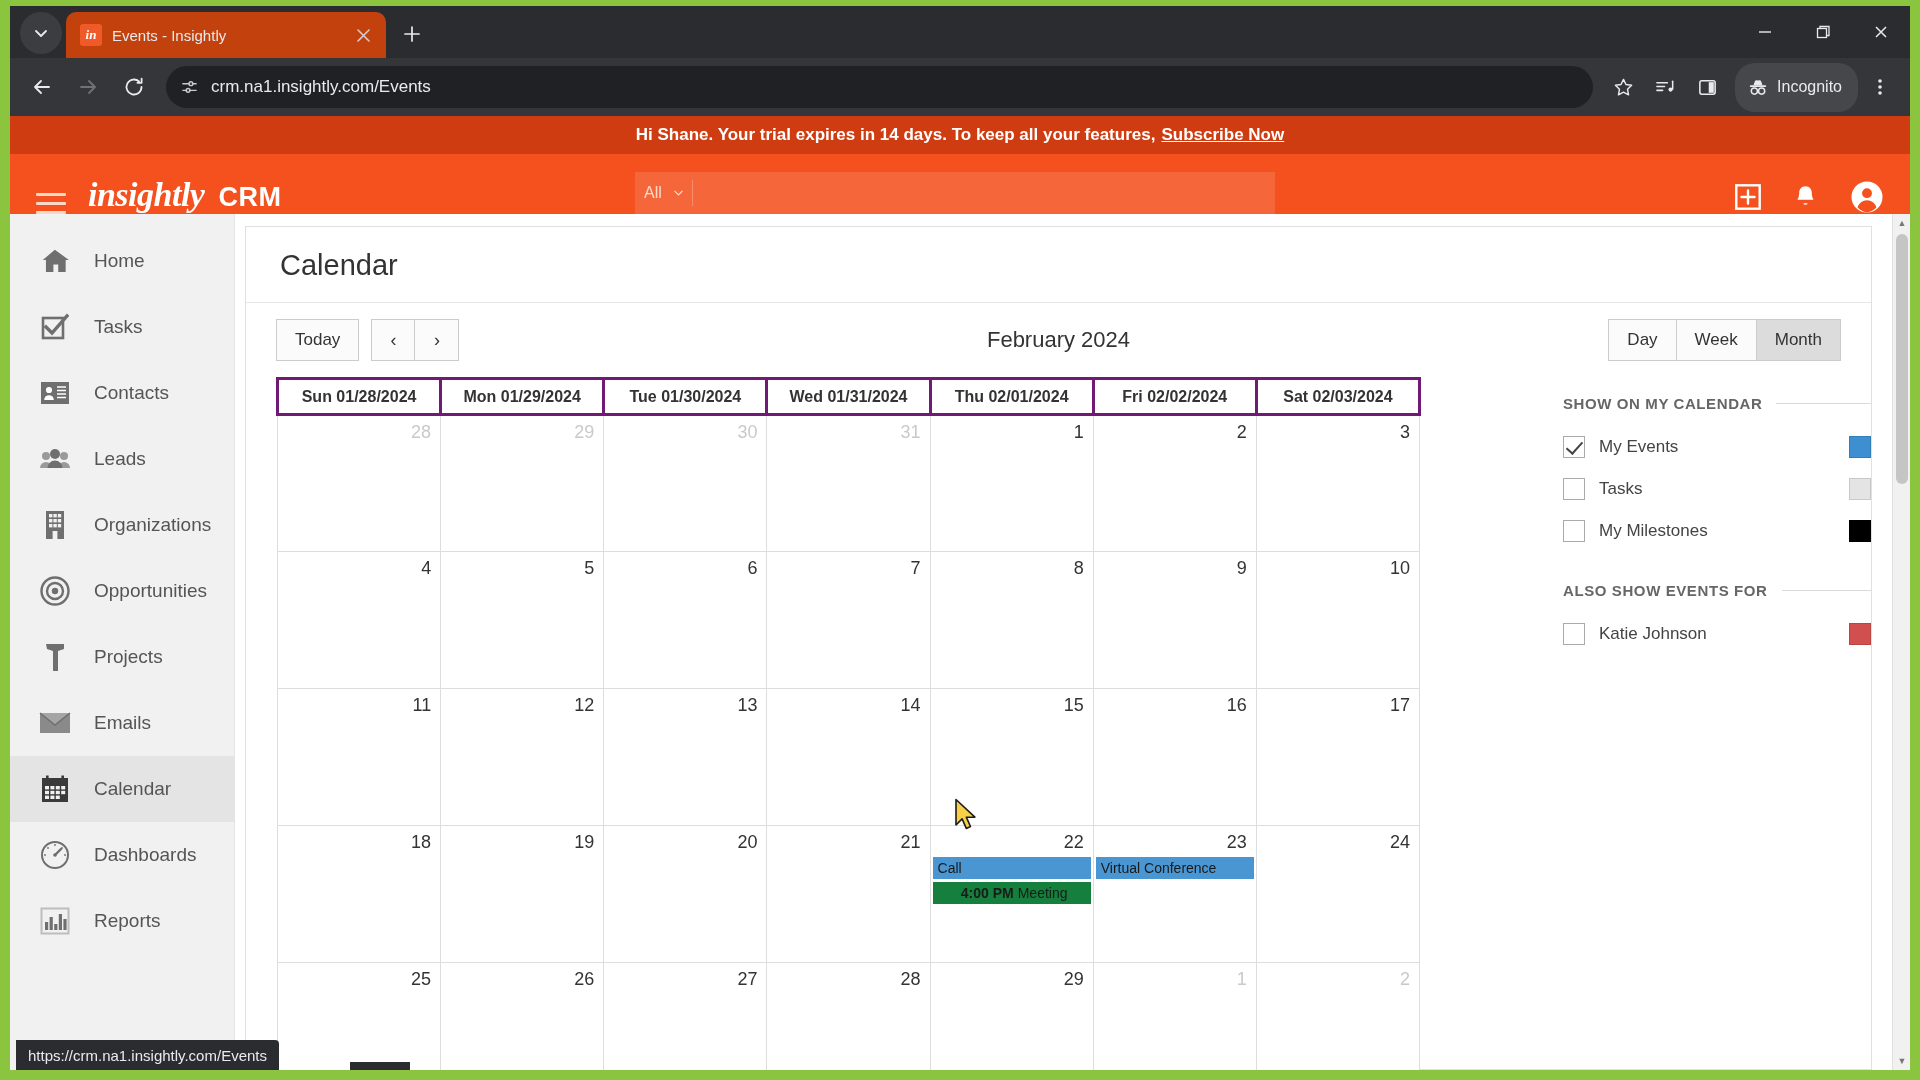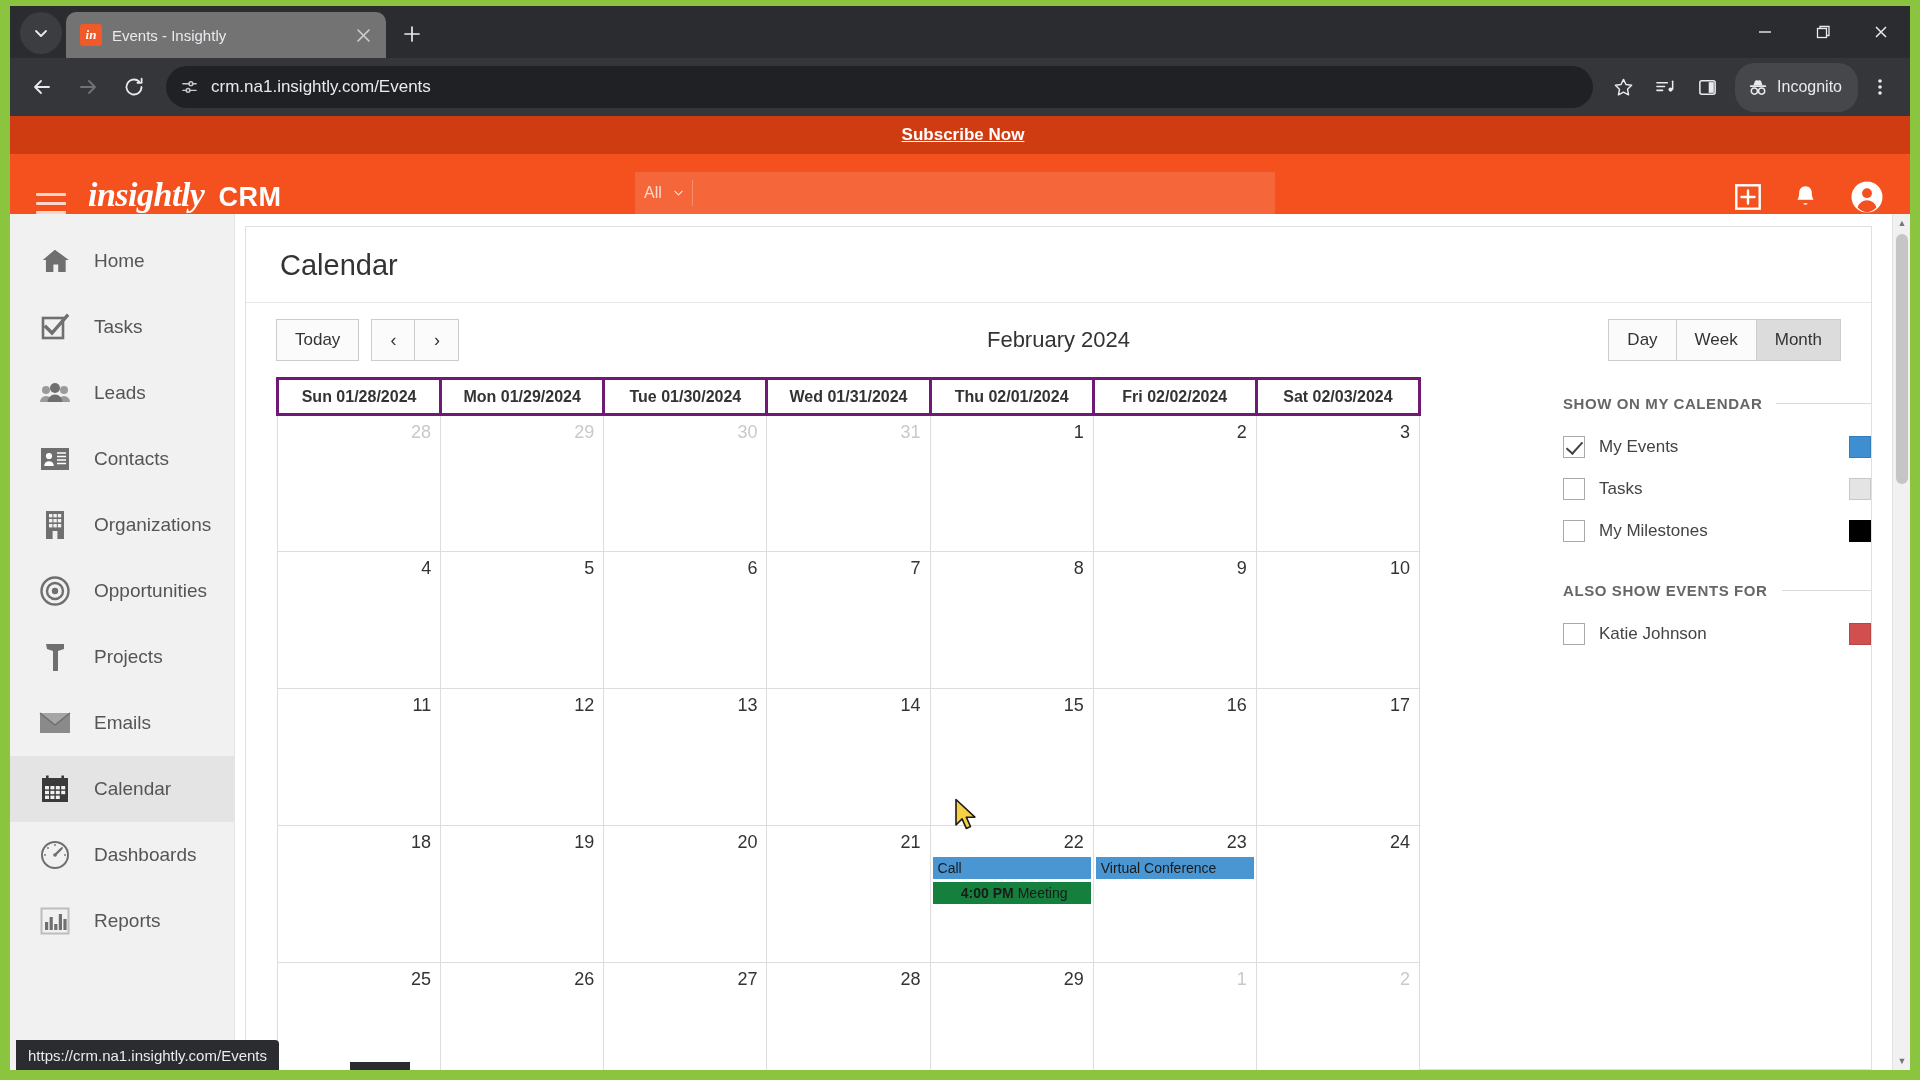--- a/index.html
+++ b/index.html
@@ -34,21 +34,21 @@
     flex: 0 0 52px;
   }
   .tabstrip-chevron {
     width: 42px; height: 42px; margin: 0 4px 4px 10px;
     border-radius: 50%; background: #3c3d41;
     display: flex; align-items: center; justify-content: center;
     color: #e8eaed; font-size: 14px;
   }
   .tab {
     height: 46px; width: 320px;
-    background: #737373;
+    background: #c2410c;
     border-radius: 10px 10px 0 0;
     display: flex; align-items: center;
     padding: 0 10px 0 14px; gap: 10px;
     position: relative;
   }
   .tab-favicon {
     width: 22px; height: 22px; border-radius: 3px;
     background: #f05a28;
     display: flex; align-items: center; justify-content: center;
     font-size: 13px; font-weight: bold; color: #fff;
@@ -403,20 +403,21 @@
             <circle cx="10" cy="4" r="1.8" fill="#e8eaed"></circle>
             <circle cx="10" cy="10" r="1.8" fill="#e8eaed"></circle>
             <circle cx="10" cy="16" r="1.8" fill="#e8eaed"></circle>
           </svg>
     </div>
   </div>
 
   <div id="viewport">
 
     <div id="trial-banner">
+      <span>Hi Shane. Your trial expires in 14 days. To keep all your features,</span>
       <a href="#">Subscribe Now</a>
     </div>
 
     <div id="app-header">
       <div id="burger">
         <span></span>
             <span></span>
             <span></span>
       </div>
       <div style="display:flex;align-items:baseline;">
@@ -468,44 +469,44 @@
           <span>Home</span>
         </div>
         <div class="nav-item">
           <span class="nav-ico">
             <svg width="28" height="28" viewBox="0 0 28 28">
                   <rect x="2" y="5" width="20" height="20" fill="none" stroke="#6f6f6f" stroke-width="2.6"></rect>
                   <path d="M5 14l6 6L26 3" fill="none" stroke="#6f6f6f" stroke-width="3.4" stroke-linecap="square"></path>
                 </svg>
           </span>
           <span>Tasks</span>
+        </div>
+        <div class="nav-item">
+          <span class="nav-ico">
+            <svg width="30" height="24" viewBox="0 0 30 24">
+                  <rect x="1" y="1" width="28" height="22" fill="#6f6f6f"></rect>
+                  <circle cx="9" cy="9" r="3.1" fill="#fff"></circle>
+                  <path d="M4.2 19a4.8 4.8 0 0 1 9.6 0z" fill="#fff"></path>
+                  <path d="M17 6h9M17 9.5h9M17 13h9M17 16.5h9" stroke="#fff" stroke-width="1.7"></path>
+                </svg>
+          </span>
+          <span>Contacts</span>
         </div>
         <div class="nav-item">
           <span class="nav-ico">
             <svg width="32" height="24" viewBox="0 0 32 24">
                   <circle cx="7" cy="9" r="4" fill="#9a9a9a"></circle>
                   <path d="M1 21a6 6 0 0 1 12 0z" fill="#9a9a9a"></path>
                   <circle cx="25" cy="9" r="4" fill="#9a9a9a"></circle>
                   <path d="M19 21a6 6 0 0 1 12 0z" fill="#9a9a9a"></path>
                   <circle cx="16" cy="7" r="5" fill="#6f6f6f"></circle>
                   <path d="M8.5 21a7.5 7.5 0 0 1 15 0z" fill="#6f6f6f"></path>
                 </svg>
           </span>
           <span>Leads</span>
-        </div>
-        <div class="nav-item">
-          <span class="nav-ico">
-            <svg width="30" height="24" viewBox="0 0 30 24">
-                  <rect x="1" y="1" width="28" height="22" fill="#6f6f6f"></rect>
-                  <circle cx="9" cy="9" r="3.1" fill="#fff"></circle>
-                  <path d="M4.2 19a4.8 4.8 0 0 1 9.6 0z" fill="#fff"></path>
-                  <path d="M17 6h9M17 9.5h9M17 13h9M17 16.5h9" stroke="#fff" stroke-width="1.7"></path>
-                </svg>
-          </span>
-          <span>Contacts</span>
         </div>
         <div class="nav-item">
           <span class="nav-ico">
             <svg width="24" height="30" viewBox="0 0 24 30">
                   <rect x="3" y="1" width="18" height="28" fill="#6f6f6f"></rect>
                   <g fill="#f0f1f0">
                     <rect x="6" y="4" width="3.4" height="3.4"></rect>
                     <rect x="10.4" y="4" width="3.4" height="3.4"></rect>
                     <rect x="14.8" y="4" width="3.4" height="3.4"></rect>
                     <rect x="6" y="9" width="3.4" height="3.4"></rect>

